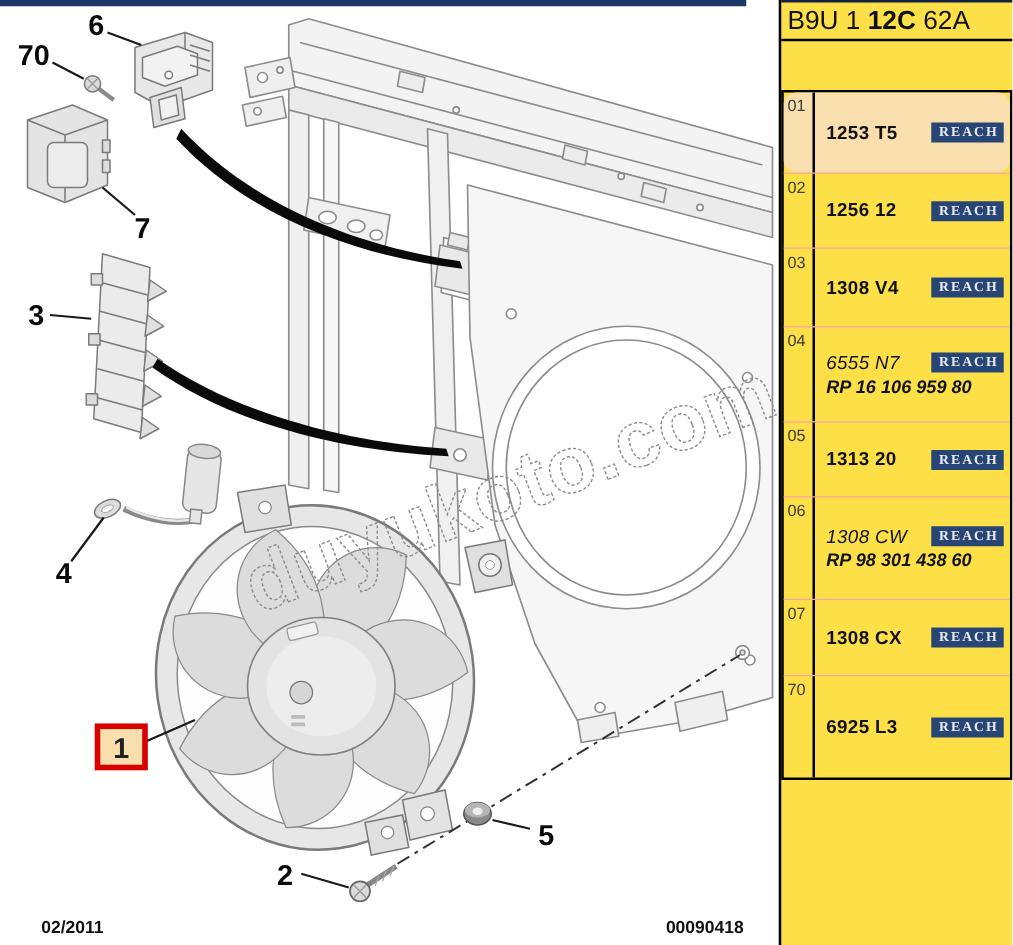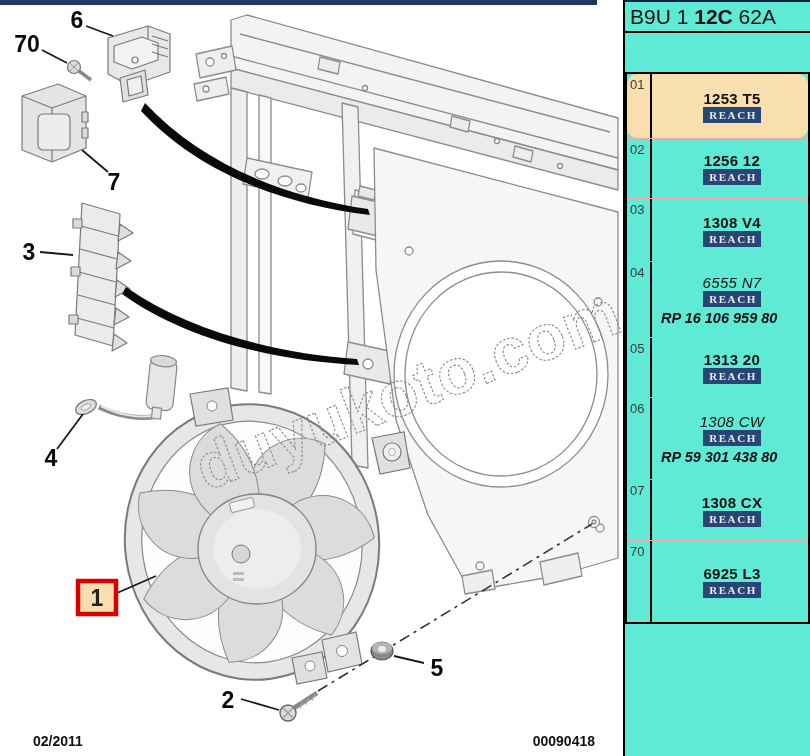--- a/index.html
+++ b/index.html
@@ -2,30 +2,30 @@
 <html><head>
 <meta charset="utf-8">
 <style>
   html,body{margin:0;padding:0;background:#fff;}
   body{width:810px;height:756px;position:relative;overflow:hidden;
        font-family:"Liberation Sans","DejaVu Sans",sans-serif;color:#111;}
   .topbar{position:absolute;left:0;top:0;width:597px;height:5px;background:#1e3766;}
   .diagram{position:absolute;left:0;top:0;width:627px;height:756px;}
   .footer-date{position:absolute;left:8px;top:733px;font-size:14px;font-weight:bold;margin-left:25px;}
   .footer-doc{position:absolute;left:515px;top:733px;width:80px;text-align:right;font-size:14px;font-weight:bold;}
-  .sidebar{position:absolute;left:623px;top:0;width:187px;height:756px;border-left:2px solid #000;box-sizing:border-box;background:#5eead4;}
+  .sidebar{position:absolute;left:623px;top:0;width:187px;height:756px;border-left:2px solid #000;box-sizing:border-box;background:#fde047;}
   .sb-header{height:33px;border-top:2px solid #10203f;border-bottom:2px solid #000;box-sizing:border-box;
              font-size:21px;line-height:30px;padding-left:5px;white-space:nowrap;}
   .sb-header .b{font-weight:bold;}
   .sb-table{margin-top:39px;border:2px solid #000;border-bottom:2px solid #000;}
   .row{display:flex;box-sizing:border-box;border-top:1px solid #fca5a5;}
   .row:first-child{border-top:none;border-radius:10px;}
   .ref-cell{width:25px;box-sizing:border-box;border-right:2px solid #000;font-size:13px;color:#3a3a3a;padding:3px 0 0 3px;}
   .main-cell{flex:1;display:flex;flex-direction:column;justify-content:center;padding:2px 5px 2px 9px;box-sizing:border-box;}
-  .part-line{display:flex;justify-content:space-between;align-items:center;flex-direction:column;}
+  .part-line{display:flex;justify-content:space-between;align-items:center;}
   .pn{font-size:15px;font-weight:bold;letter-spacing:.3px;}
   .pn.it{font-style:italic;font-weight:normal;}
   .rp-line{text-align:left;font-style:italic;font-weight:bold;font-size:14.5px;margin-top:3px;padding-right:1px;}
   .reach{background:#274676;color:#e9e9e9;font-size:11px;font-weight:bold;letter-spacing:1.6px;
          padding:3px 4px 3px 6px;line-height:10px;cursor:pointer;border:none;font-family:Liberation Serif, serif;}
   .hl{background:#fadfae;}
   .h64{height:64px}.h60{height:60px}.h63{height:63px}.h72{height:76px}.h65{height:82px}.h61{height:61px}
 </style>
 </head>
 <body>
@@ -267,21 +267,21 @@
       </div>
     </div>
 
     <div class="row h65">
       <div class="ref-cell">06</div>
       <div class="main-cell">
         <div class="part-line">
           <span class="pn it">1308 CW</span>
           <button class="reach">REACH</button>
         </div>
-        <div class="rp-line">RP 59 301 438 80</div>
+        <div class="rp-line">RP 98 301 438 60</div>
       </div>
     </div>
 
     <div class="row h61">
       <div class="ref-cell">07</div>
       <div class="main-cell">
         <div class="part-line">
           <span class="pn">1308 CX</span>
           <button class="reach">REACH</button>
         </div>

